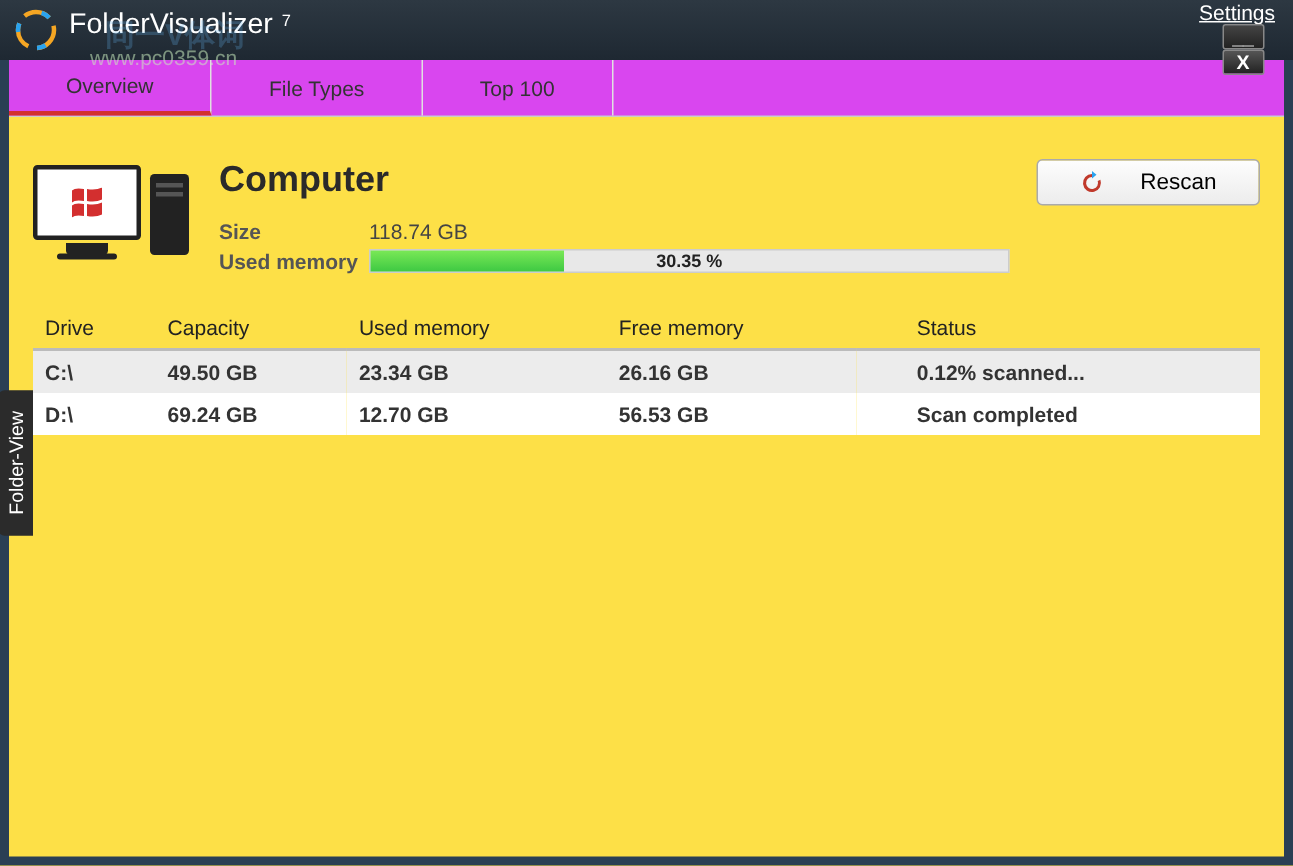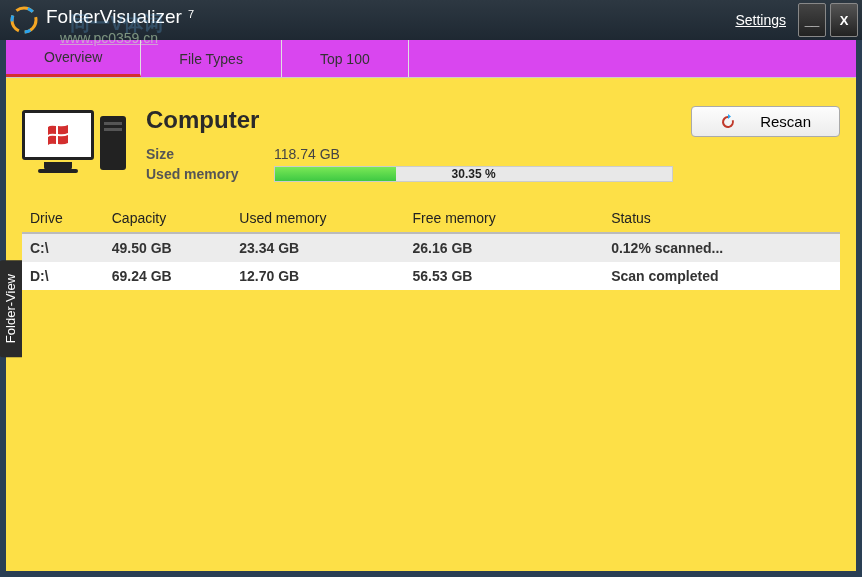--- a/index.html
+++ b/index.html
@@ -11,24 +11,24 @@
   display: flex;
   align-items: center;
   padding: 0 0 0 10px;
   position: relative;
 }
 .title-wrap { display: flex; align-items: flex-start; gap: 4px; }
 .title-icon { width: 28px; height: 28px; position: relative; margin-right: 4px; }
 .title-icon svg { width: 28px; height: 28px; }
 .app-title { color: #fff; font-size: 19px; font-weight: 400; }
 .app-sup { color: #fff; font-size: 11px; margin-top: 2px; margin-left: 2px; }
-.watermark { position: absolute; left: 60px; top: 30px; color: rgba(200,235,190,0.55); font-size: 14px; pointer-events:none;text-decoration:underline;}
+.watermark { position: absolute; left: 60px; top: 30px; color: rgba(200,235,190,0.55); font-size: 14px; pointer-events:none;}
 .watermark2 { position: absolute; left: 70px; top: 10px; color: rgba(100,180,240,0.25); font-size: 20px; font-weight:bold; pointer-events:none;}
 
-.titlebar-right { margin-left: auto; display: flex; align-items: center; height: 100%; }
+.titlebar-right { margin-left: auto; display: flex; align-items: center; height: 100%; flex-direction: column; }
 .settings-link { color: #fff; text-decoration: underline; font-size: 14px; margin-right: 12px; cursor: pointer; }
 .win-btn { width: 28px; height: 34px; border: 1px solid #888; background: linear-gradient(#444,#222); color:#fff; display:flex; align-items:center; justify-content:center; font-size:13px; font-weight:bold; margin-right:4px; border-radius:2px; cursor:pointer;}
 .win-btn.close { background: linear-gradient(#555,#222); }
 
 .tabs { height: 38px; background: #d946ef; display: flex; border-bottom: 1px solid #ccc; margin: 0 6px; }
 .tab { padding: 0 38px; display:flex; align-items:center; font-size:14px; color:#333; border-right:1px solid #e0e0e0; cursor:pointer; position:relative; }
 .tab.active { border-bottom: 3px solid #d32f2f; font-weight:400; }
 .tab.active::before { content:''; position:absolute; left:0; top:0; height:3px; width:100%; }
 
 .content { background: #fde047; margin: 0 6px 6px 6px; height: calc(100% - 84px); padding: 28px 16px 10px 16px; position:relative; display:flex; flex-direction:column;}
@@ -37,21 +37,21 @@
 .comp-icon { width: 106px; height: 66px; position: relative; flex-shrink:0;}
 .monitor { width:72px; height:50px; border:3px solid #222; border-radius:3px; background:#fff; position:absolute; left:0; top:4px; display:flex; align-items:center; justify-content:center;}
 .monitor-stand { width:28px; height:8px; background:#222; position:absolute; left:22px; top:56px; border-radius:0 0 3px 3px;}
 .monitor-foot { width:40px; height:4px; background:#222; position:absolute; left:16px; top:63px; border-radius:2px;}
 .tower { width:26px; height:54px; background:#222; border-radius:3px; position:absolute; left:78px; top:10px;}
 .tower::before{content:''; position:absolute; top:6px; left:4px; width:18px; height:3px; background:#555; box-shadow:0 6px 0 #555;}
 .win-flag { width:24px; height:20px; }
 
 .summary-text { flex:1; }
 .heading { font-size: 24px; font-weight: 600; color: #2a2a2a; margin-bottom: 12px; }
-.info-row { display:flex; align-items:flex-end; font-size:14px; color:#444; margin-bottom:4px;gap:28px; }
+.info-row { display:flex; align-items:flex-end; font-size:14px; color:#444; margin-bottom:4px; }
 .info-label { width: 100px; font-weight:600; color:#555; }
 .info-value { }
 .progress-wrap { flex:1; height:16px; background:#e8e8e8; border:1px solid #ccc; position:relative; max-width:540px;}
 .progress-fill { height:100%; background: linear-gradient(180deg,#7ae856,#3ec943); position:relative;}
 .progress-text { position:absolute; left:0; right:0; text-align:center; font-size:12px; font-weight:600; color:#222; top:0; line-height:14px;}
 
 .rescan-btn { margin-left:auto; padding:6px 28px; border:1px solid #aaa; border-radius:4px; background:linear-gradient(#fdfdfd,#ececec); display:flex; align-items:center; gap:24px; font-size:15px; cursor:pointer; align-self:flex-start;}
 .rescan-btn svg{width:16px;height:16px;}
 
 .table { margin-top:18px; width:100%; border-collapse:collapse; font-size:14px;}

